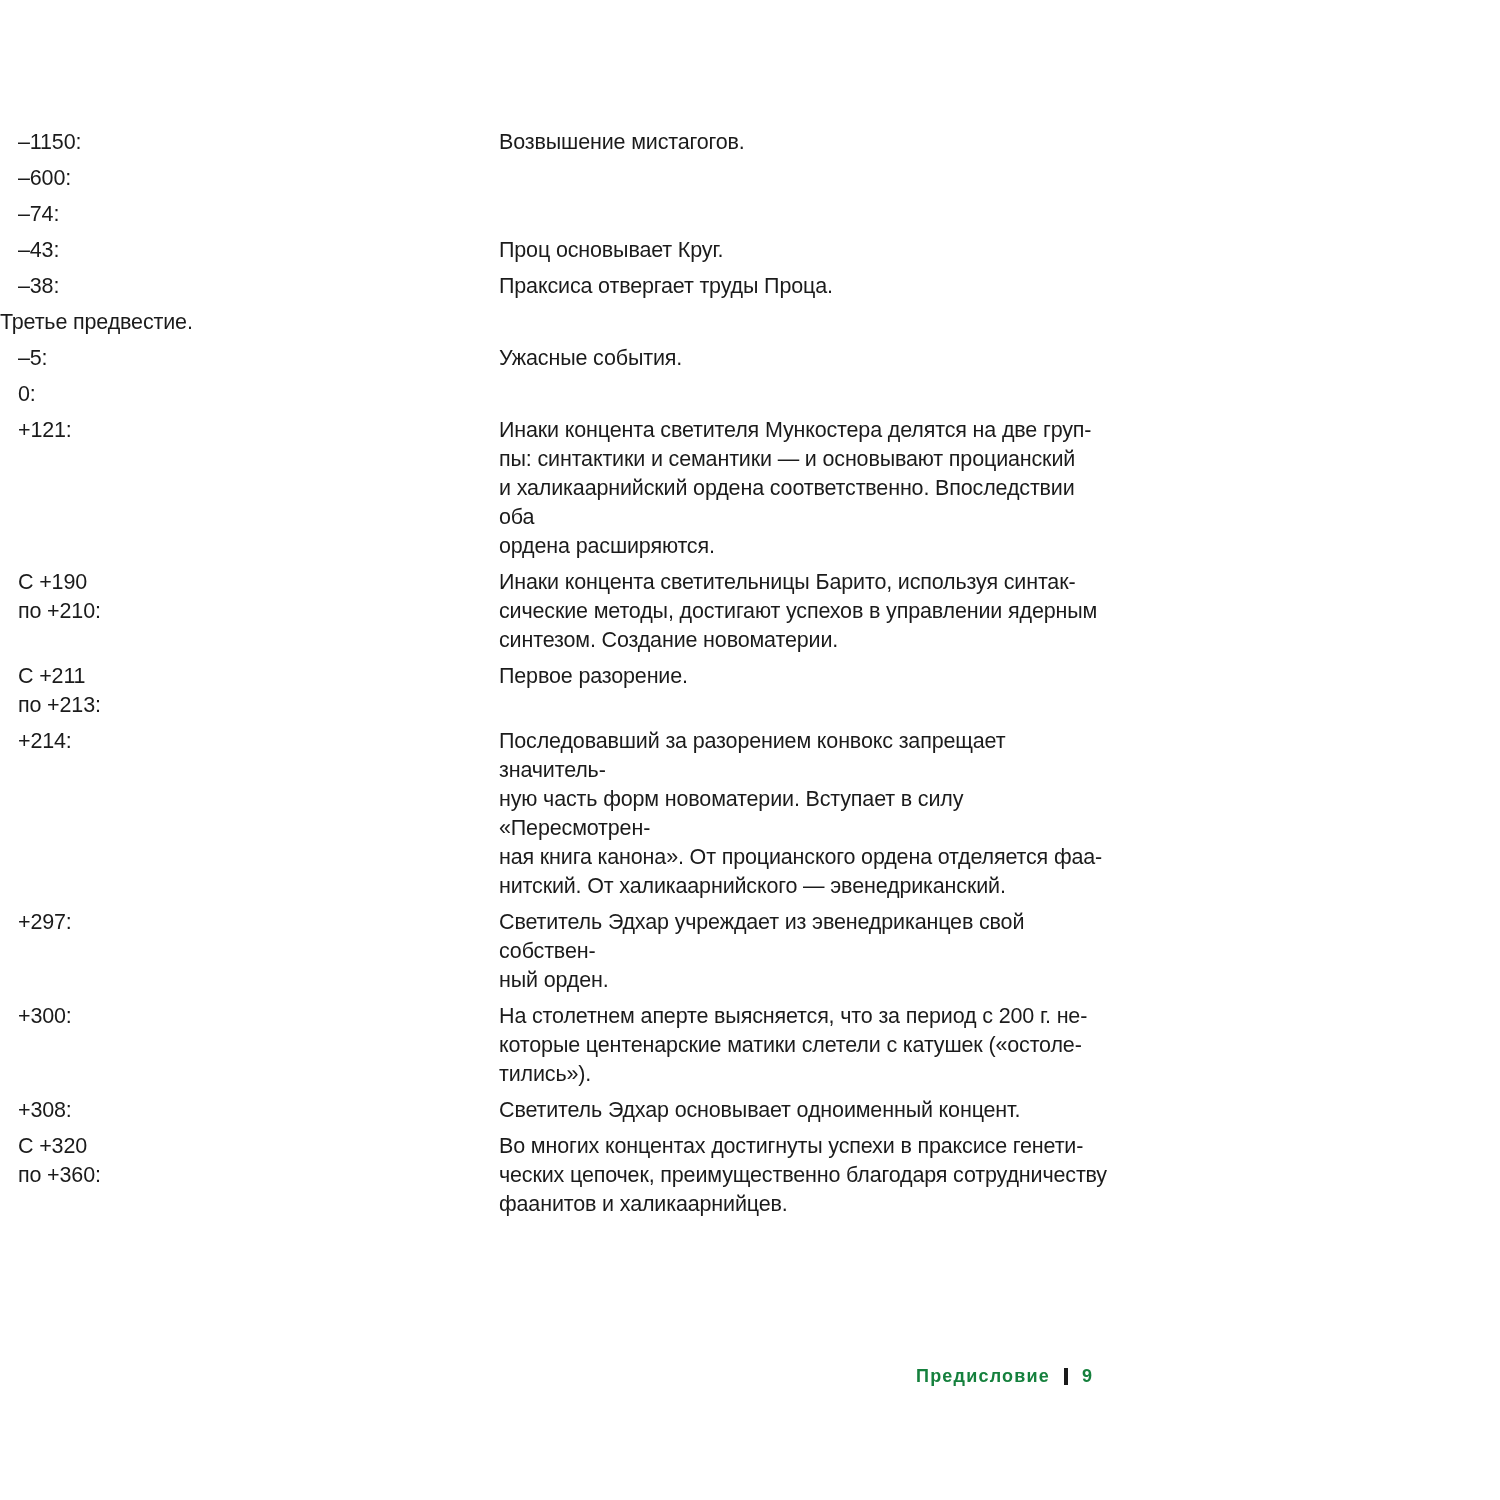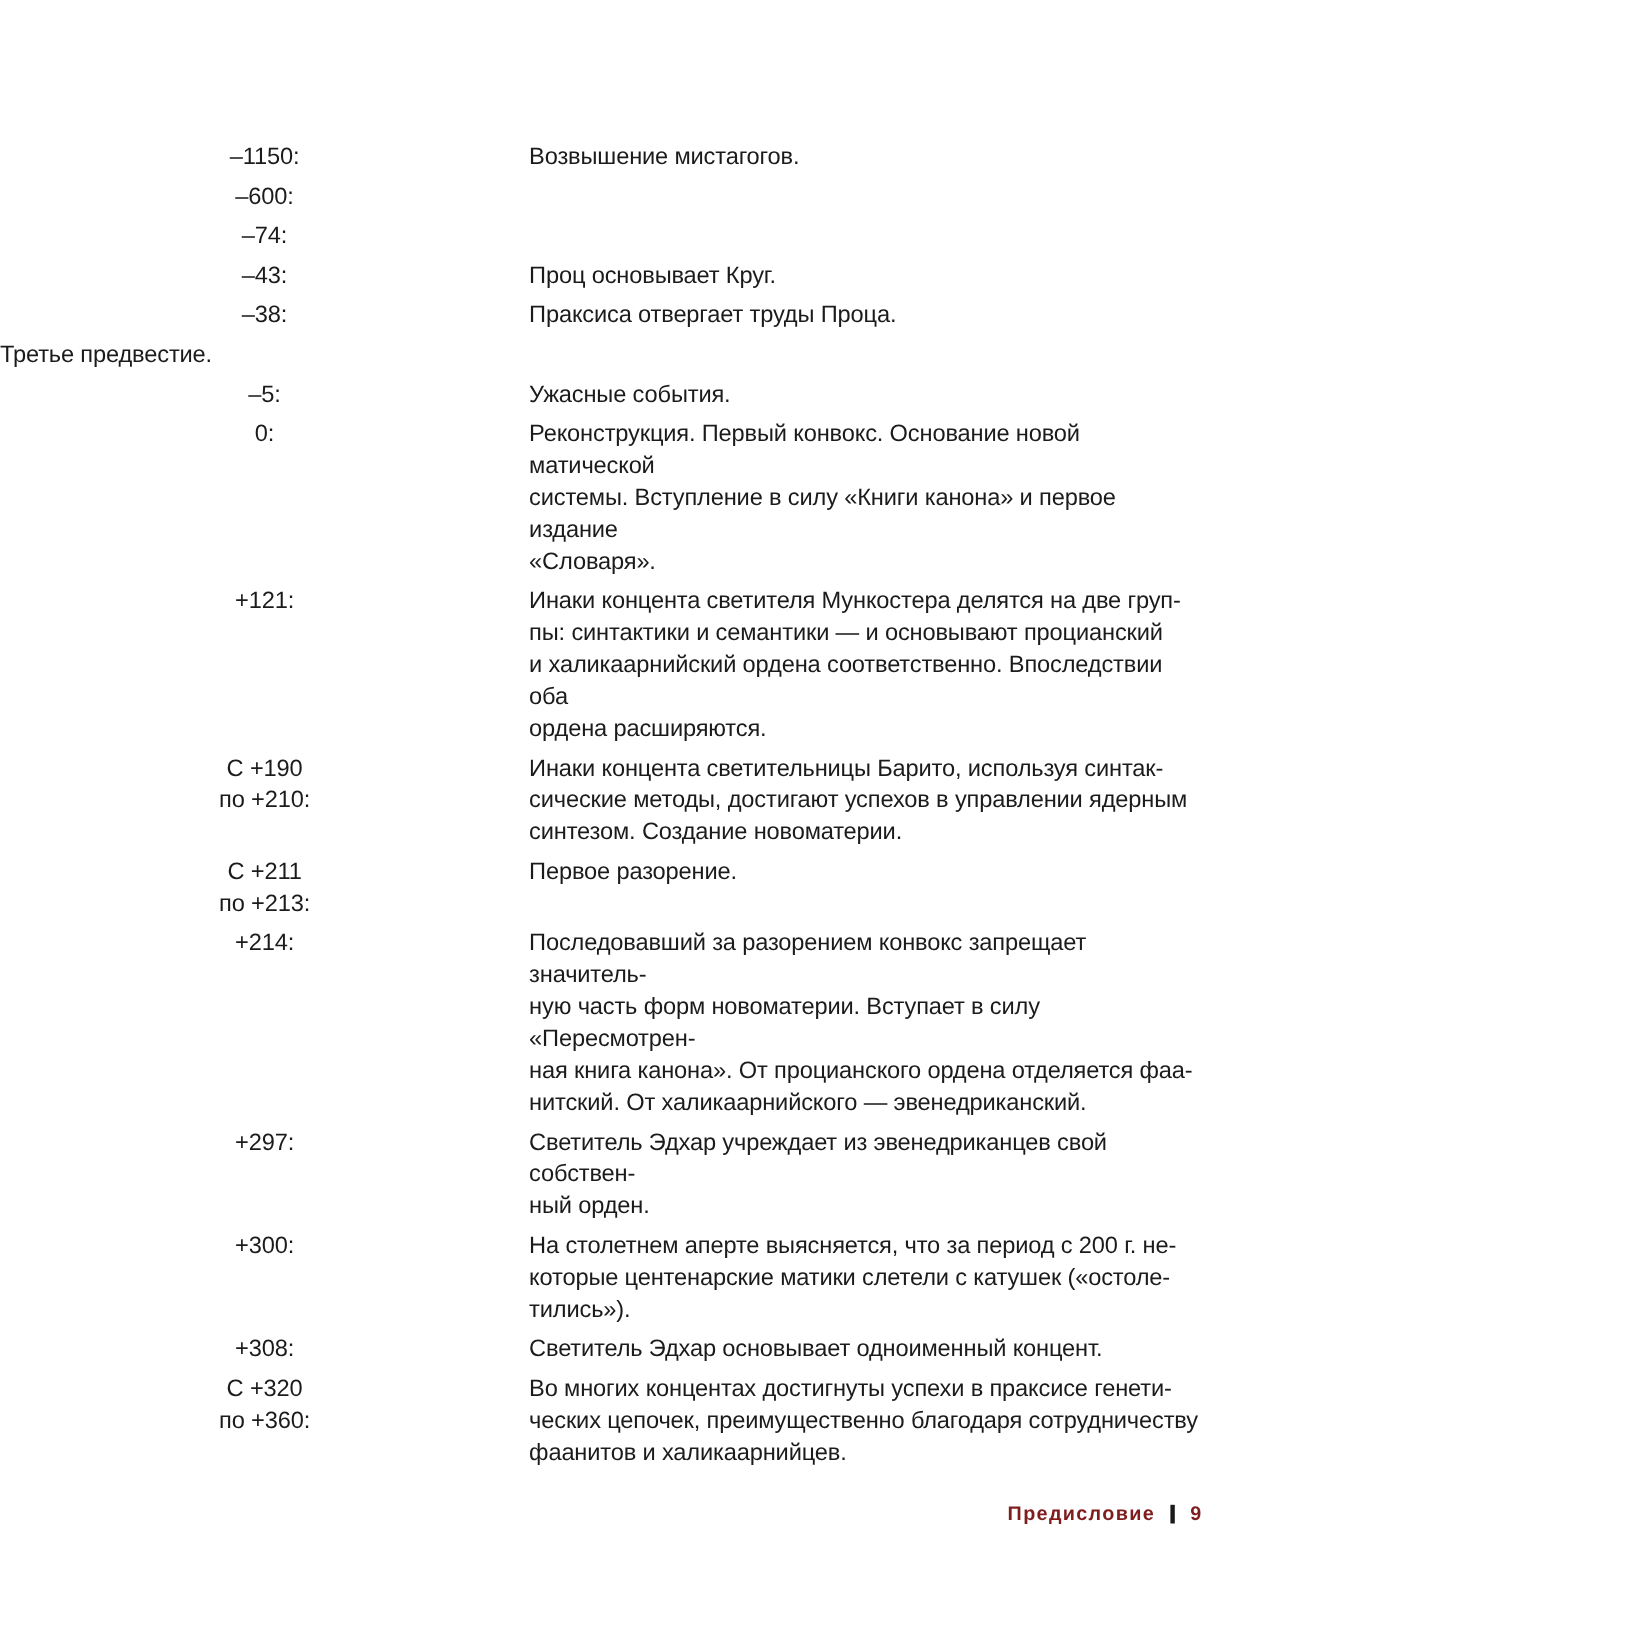--- a/index.html
+++ b/index.html
@@ -26,38 +26,39 @@
     letter-spacing: -0.15px;
   }
   .row {
     display: flex;
     align-items: flex-start;
     margin-bottom: 7px;
   }
   .year {
     flex: 0 0 481px;
     width: 481px;
-    text-align: center;
+    text-align: left;
     white-space: pre-line;
+    padding-left: 18px;
   }
   .text {
     flex: 1 1 auto;
     max-width: 610px;
     white-space: pre-line;
     text-align: left;
   }
   .footer {
     position: absolute;
     top: 1366px;
     right: 408px;
     display: flex;
     align-items: center;
     font-size: 18px;
     letter-spacing: 1.2px;
-    color: #7f1d1d;
+    color: #15803d;
     font-weight: bold;
   }
   .footer-section {
     font-weight: bold;
   }
   .footer-sep {
     display: inline-block;
     width: 4px;
     height: 17px;
     background: #1b1b1b;
@@ -95,23 +96,20 @@
       </div>
       <div class="row">
         <div class="text">Третье предвестие.</div>
       </div>
       <div class="row">
         <div class="year">–5:</div>
         <div class="text">Ужасные события.</div>
       </div>
       <div class="row">
         <div class="year">0:</div>
-        <div class="text">Реконструкция. Первый конвокс. Основание новой матической
-системы. Вступление в силу «Книги канона» и первое издание
-«Словаря».</div>
       </div>
       <div class="row">
         <div class="year">+121:</div>
         <div class="text">Инаки концента светителя Мункостера делятся на две груп-
 пы: синтактики и семантики — и основывают процианский
 и халикаарнийский ордена соответственно. Впоследствии оба
 ордена расширяются.</div>
       </div>
       <div class="row">
         <div class="year">С +190

